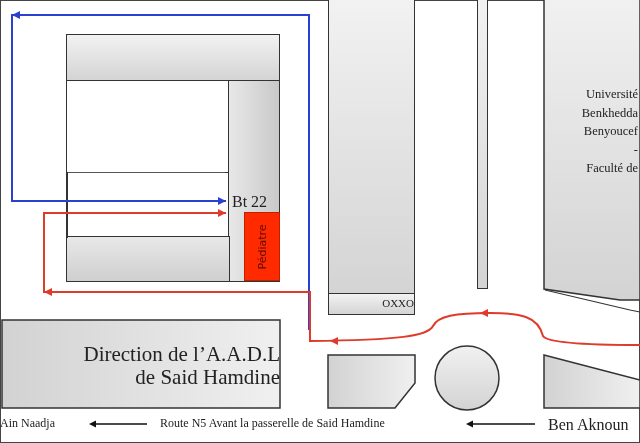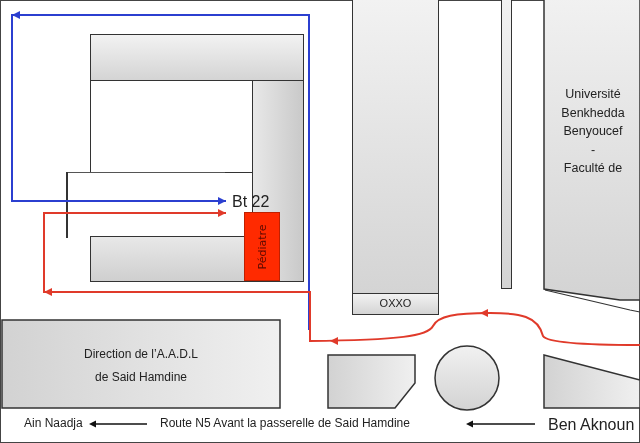--- a/index.html
+++ b/index.html
@@ -1,21 +1,21 @@
 <!DOCTYPE html>
 <html><head>
 <meta charset="utf-8">
 <style>
   html,body{margin:0;padding:0;background:#fff;}
   body{width:640px;height:443px;position:relative;overflow:hidden;font-family:"Liberation Sans",sans-serif;}
   .frame{position:absolute;left:0;top:0;width:638px;height:441px;border:1px solid #444;}
-  .bld{position:absolute;box-sizing:border-box;border:1.5px solid #333;background:linear-gradient(90deg,#d6d6d6,#efefef 60%,#e6e6e6);margin-left:24px;}
+  .bld{position:absolute;box-sizing:border-box;border:1.5px solid #333;background:linear-gradient(90deg,#d6d6d6,#efefef 60%,#e6e6e6);}
   .vg{background:linear-gradient(180deg,#f2f2f2,#d4d4d4);}
   svg{position:absolute;left:0;top:0;}
-  .lbl{position:absolute;color:#222;text-align:center;font-family:Liberation Sans, sans-serif;}
+  .lbl{position:absolute;color:#222;text-align:right;font-family:Liberation Serif, serif;}
 </style>
 </head>
 <body>
 
 <div class="frame"></div>
 
 <div class="bld vg" style="left:66px;top:34px;width:214px;height:47px;"></div>
 <div class="bld" style="left:66px;top:80px;width:163px;height:93px;background:#fff;border-right:1.5px solid #333;"></div>
 <div class="bld" style="left:228px;top:80px;width:52px;height:202px;background:linear-gradient(90deg,#e8e8e8,#c9c9c9);"></div>
 <div class="bld" style="left:66px;top:236px;width:164px;height:46px;background:linear-gradient(180deg,#e8e8e8,#cfcfcf);"></div>
@@ -78,20 +78,20 @@
 </svg>
 
 <div class="lbl" style="left:548px;top:85px;width:90px;font-size:12.5px;line-height:18.5px;">
   <div>Université</div>
   <div>Benkhedda</div>
   <div>Benyoucef</div>
   <div>-</div>
   <div>Faculté de</div>
 </div>
 
-<div class="lbl" style="left:2px;top:343px;width:278px;font-size:12px;line-height:23px;">
+<div class="lbl" style="left:2px;top:343px;width:278px;font-size:21px;line-height:23px;">
   <div>Direction de l’A.A.D.L</div>
   <div>de Said Hamdine</div>
 </div>
 
-<span class="lbl" style="left:24px;top:416px;font-size:12px;">Ain Naadja</span>
+<span class="lbl" style="left:0;top:416px;font-size:12px;">Ain Naadja</span>
 <span class="lbl" style="left:160px;top:416px;font-size:12px;">Route N5 Avant la passerelle de Said Hamdine</span>
 <span class="lbl" style="left:548px;top:416px;font-size:16px;">Ben Aknoun</span>
 
 </body></html>

